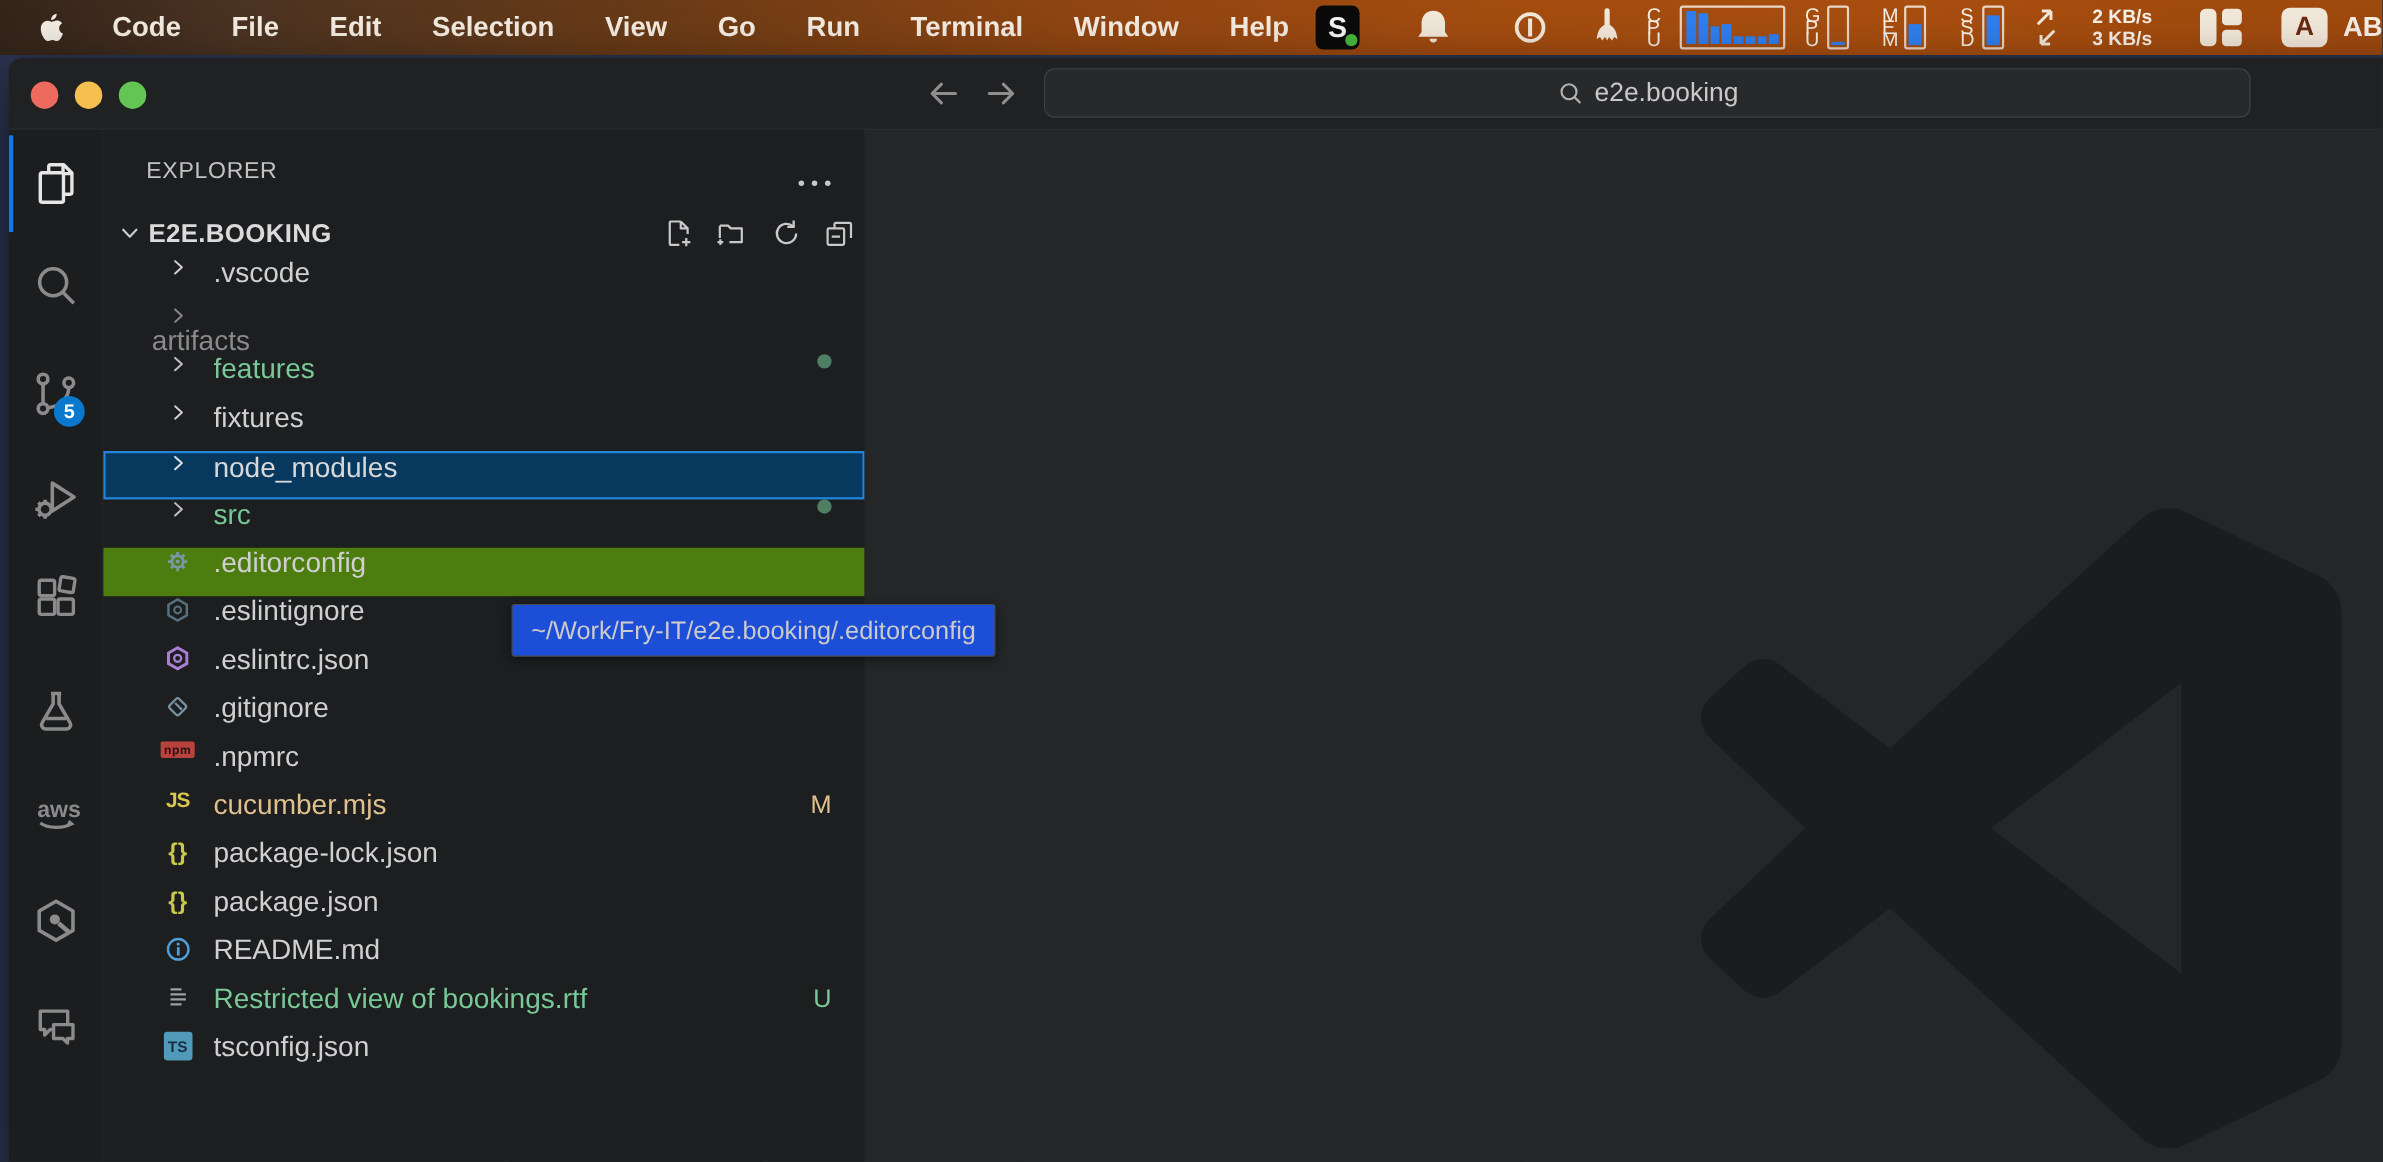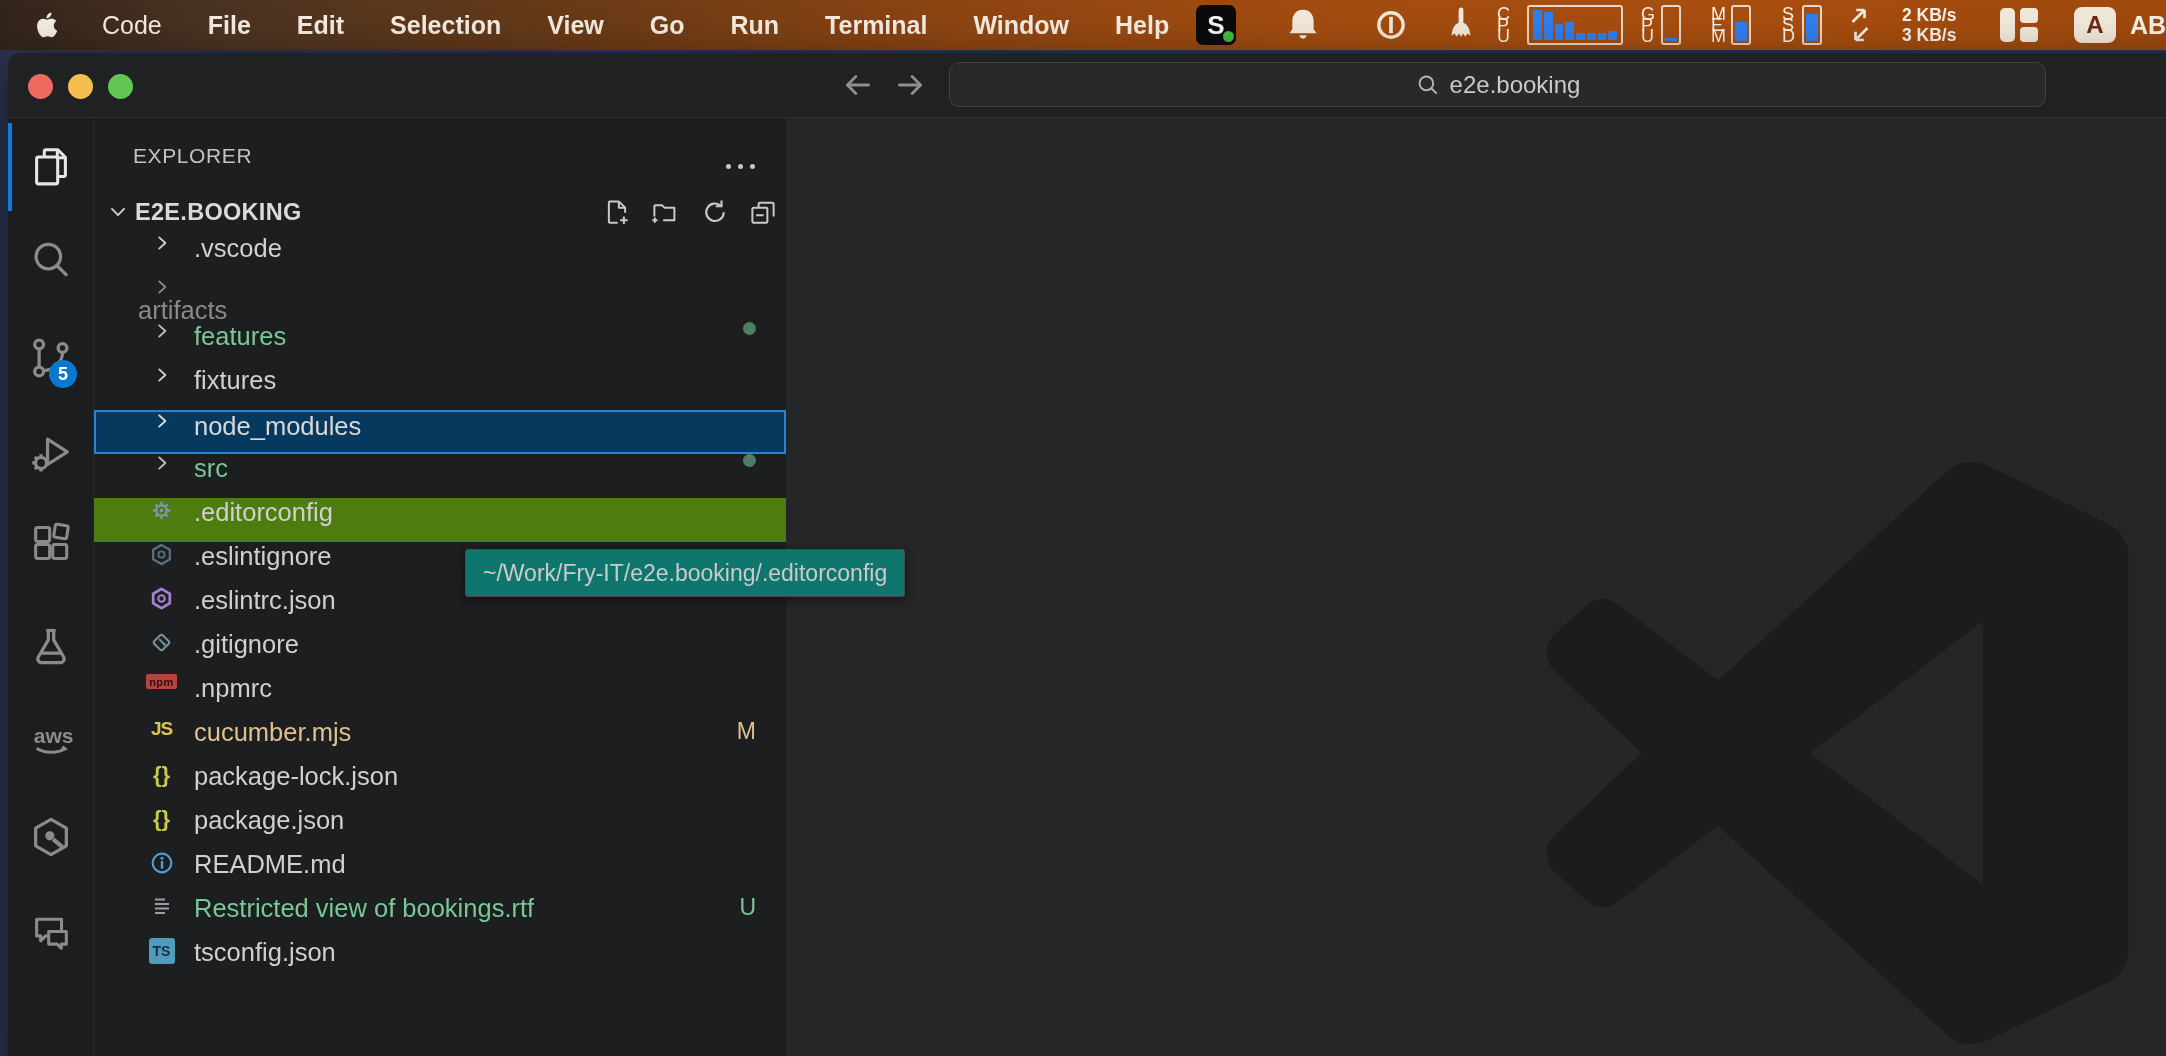--- a/index.html
+++ b/index.html
@@ -12,21 +12,21 @@
   }
   
   .menubar {
     position:absolute; left:0; top:0; width:2166px; height:50px;
     background:linear-gradient(90deg,#33241a 0%,#4a3322 10%,#6b3b16 28%,#8f4512 45%,#a34c10 62%,#a84e0f 80%,#9e490e 100%);
     color:#f2e9de; display:flex; align-items:center;
   }
   .menubar .apple { margin-left:34px; display:flex; align-items:center; }
   .menu-items { display:flex; align-items:center; margin-left:44px; gap:46px; }
   .menu-item { font-size:25px; font-weight:600; color:#f4ece1; white-space:nowrap; }
-  .menu-item.active-app { font-weight:400; }
+  .menu-item.active-app { font-weight:700; }
   .mb-abs { position:absolute; top:0; height:50px; display:flex; align-items:center; }
   .s-logo { width:40px; height:40px; background:#0b0b0b; border-radius:7px; position:relative;
             display:flex; align-items:center; justify-content:center;
             color:#f5f5f5; font-size:26px; font-weight:800; }
   .s-logo .gdot { position:absolute; right:2px; bottom:3px; width:11px; height:11px; border-radius:50%; background:#46b93c; }
   .vlabel { width:11px; word-break:break-all; line-height:11px; font-size:18px; font-weight:400; color:#f6efe6; }
   .meter-box { width:96px; height:40px; border:2px solid rgba(246,238,230,.85); border-radius:3px;
                display:flex; align-items:flex-end; gap:2px; padding:3px 4px; }
   .meter-box .bar { width:9px; background:#2f7ff0; }
   .vbar { width:20px; height:40px; border:2px solid rgba(246,238,230,.85); border-radius:3px;
@@ -103,21 +103,21 @@
              color:#2a100e; font-size:11px; font-weight:800; letter-spacing:.5px; }
   .ts-box { width:26px; height:26px; background:#519aba; border-radius:3px;
             display:flex; align-items:center; justify-content:center;
             color:#153042; font-size:14px; font-weight:800; }
 
   .editor { position:absolute; left:778px; top:0; right:0; height:100%; background:#242628; }
   .watermark { position:absolute; left:759px; top:344px; width:585px; height:582px; }
 
   .tooltip {
     position:absolute; left:465px; top:549px; height:48px; z-index:50;
-    background:#0f766e; border:1.5px solid #4a4a4b; border-radius:3px;
+    background:#1d4ed8; border:1.5px solid #4a4a4b; border-radius:3px;
     display:flex; align-items:center; padding:0 17px;
     color:#cbcbcb; font-size:23px; white-space:nowrap;
     box-shadow:0 3px 10px rgba(0,0,0,.45);
   }
   svg { display:block; }
 </style>
 </head>
 <body>
 
 <div class="menubar">

